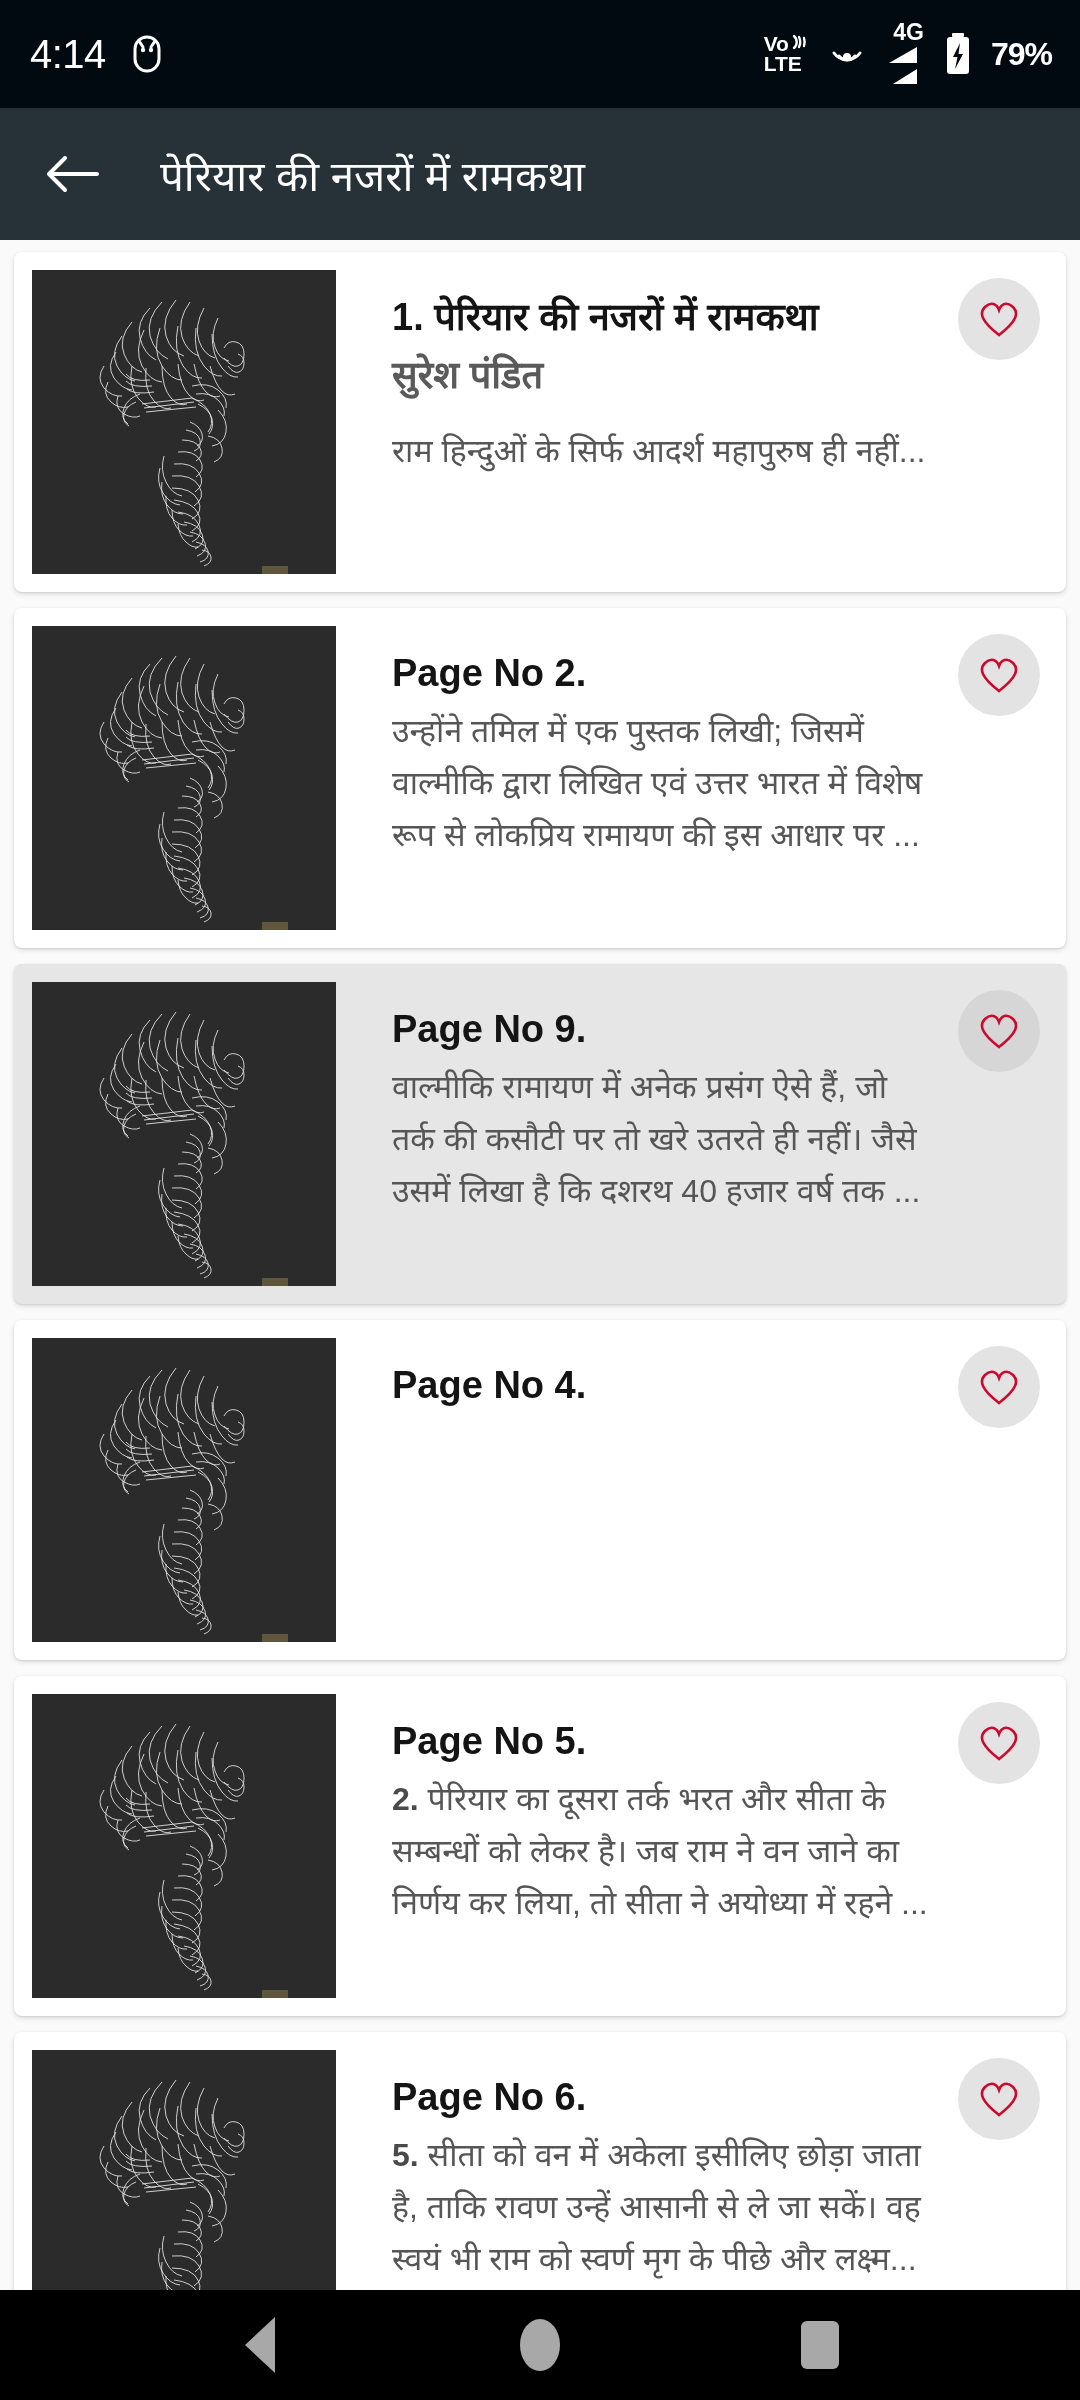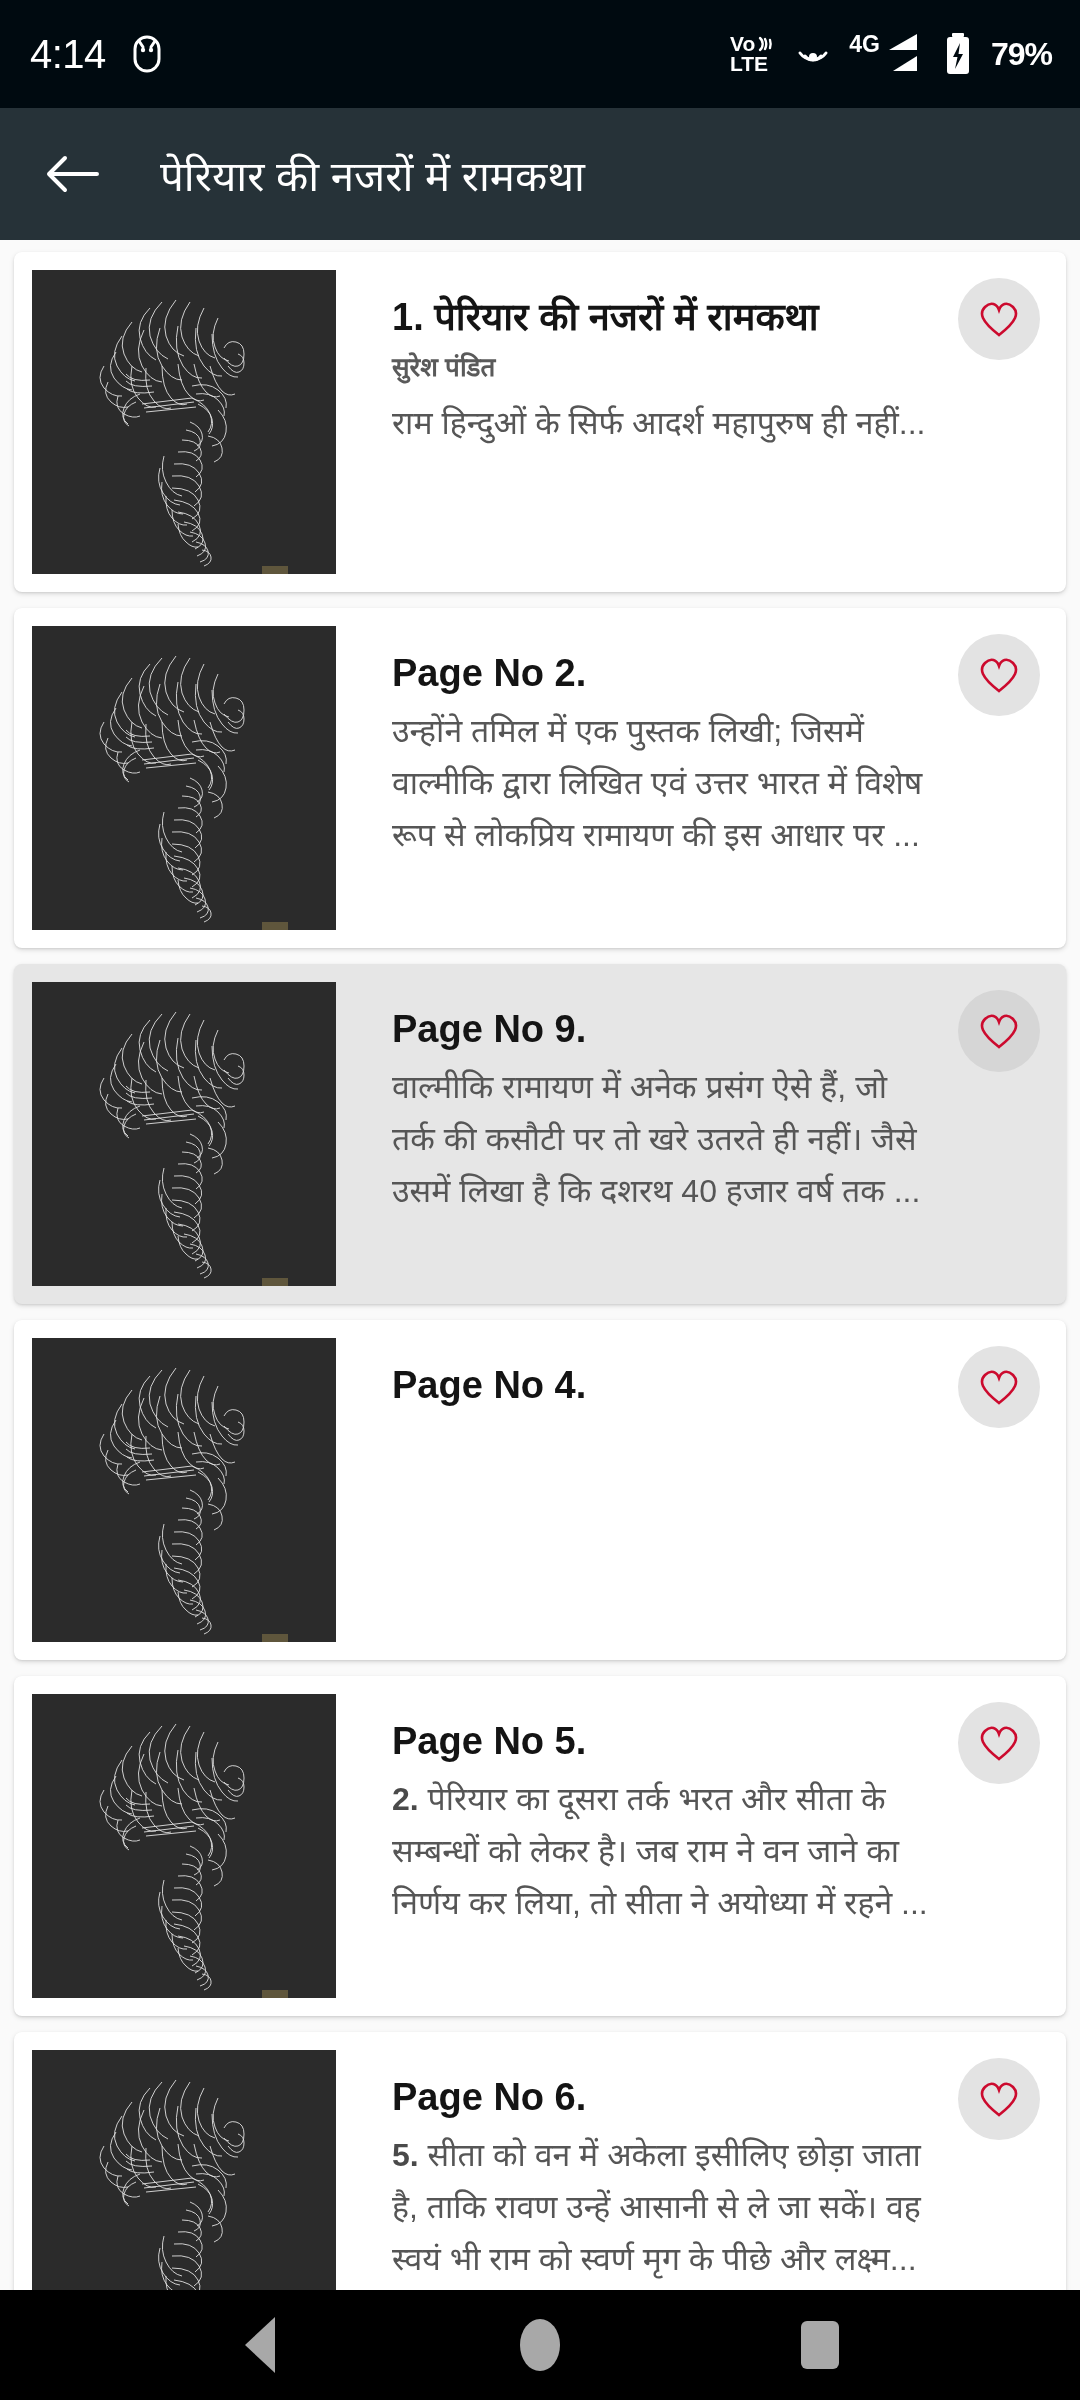--- a/index.html
+++ b/index.html
@@ -17,21 +17,21 @@
     background: #000a10;
     display: flex; align-items: center;
     padding: 0 28px 0 30px;
     color: #ffffff;
   }
   .sb-left { display: flex; align-items: center; gap: 24px; }
   .sb-clock { font-size: 40px; letter-spacing: -0.5px; font-weight: 400; }
   .sb-spacer { flex: 1 1 auto; }
   .sb-right { display: flex; align-items: center; gap: 16px; }
   .volte { display:flex; flex-direction:column; align-items:flex-start; line-height:0.95; font-size:21px; font-weight:700; letter-spacing:0px;}
-  .volte .r1 { display:flex; align-items:center; }
+  .volte .r1 { display:flex; align-items:flex-start; }
   .sb-batt { font-size: 32px; font-weight: 600; margin-left: 2px; letter-spacing:-1px;}
   svg { display:block; }
 
   
   .appbar {
     height: 132px; flex: 0 0 132px;
     background: #263238;
     display: flex; align-items: center;
     padding: 0 24px;
     color: #ffffff;
@@ -79,22 +79,22 @@
   .card-body {
     flex: 1 1 auto;
     padding: 22px 120px 10px 36px;
     min-width: 0;
   }
   .card-title {
     font-size: 38px; font-weight: 700; color: #141414;
     line-height: 1.32; margin-bottom: 8px;
   }
   .card-author {
-    font-size: 26px; font-weight: 700; color: #5a5a5a;
-    line-height: 1.32; margin-bottom: 14px;
+    font-size: 38px; font-weight: 700; color: #5a5a5a;
+    line-height: 1.32; margin-bottom: 26px;
   }
   .card-snippet {
     font-size: 32px; font-weight: 400; color: #565656;
     line-height: 1.62;
   }
   .card-snippet .lead { color: #4a4a4a; font-weight: 700; }
   .fav-btn {
     position: absolute; top: 26px; right: 26px;
     width: 82px; height: 82px; border-radius: 50%;
     background: #e3e3e3;
@@ -145,21 +145,21 @@
         </span>
         <span>LTE</span>
       </span>
       <span>
         <svg width="40" height="38" viewBox="0 0 40 38">
           <circle cx="20" cy="22" r="4" fill="#ffffff"></circle>
           <path d="M12 27 a10 10 0 0 1 16 0" stroke="#ffffff" stroke-width="3" fill="none" stroke-linecap="round" transform="rotate(180 20 24)"></path>
           <path d="M7 26 a16 16 0 0 1 26 0" stroke="#ffffff" stroke-width="3" fill="none" stroke-linecap="round" transform="rotate(180 20 22)"></path>
         </svg>
       </span>
-      <span style="display:flex;align-items:flex-start;">
+      <span style="display:flex;align-items:flex-end;flex-direction:column;">
         <span style="font-size:23px;font-weight:700;margin-right:3px;margin-top:-2px;">4G</span>
         <svg width="44" height="44" viewBox="0 0 44 44" style="margin-top:-2px;">
           <path d="M6 19 L34 3 L34 19 Z" fill="#ffffff"></path>
           <path d="M10 40 L34 25 L34 40 Z" fill="#ffffff"></path>
         </svg>
       </span>
       <span>
         <svg width="30" height="44" viewBox="0 0 30 44">
           <rect x="9" y="1" width="12" height="4" rx="1" fill="#ffffff"></rect>
           <rect x="4" y="5" width="22" height="37" rx="3" fill="#ffffff"></rect>

